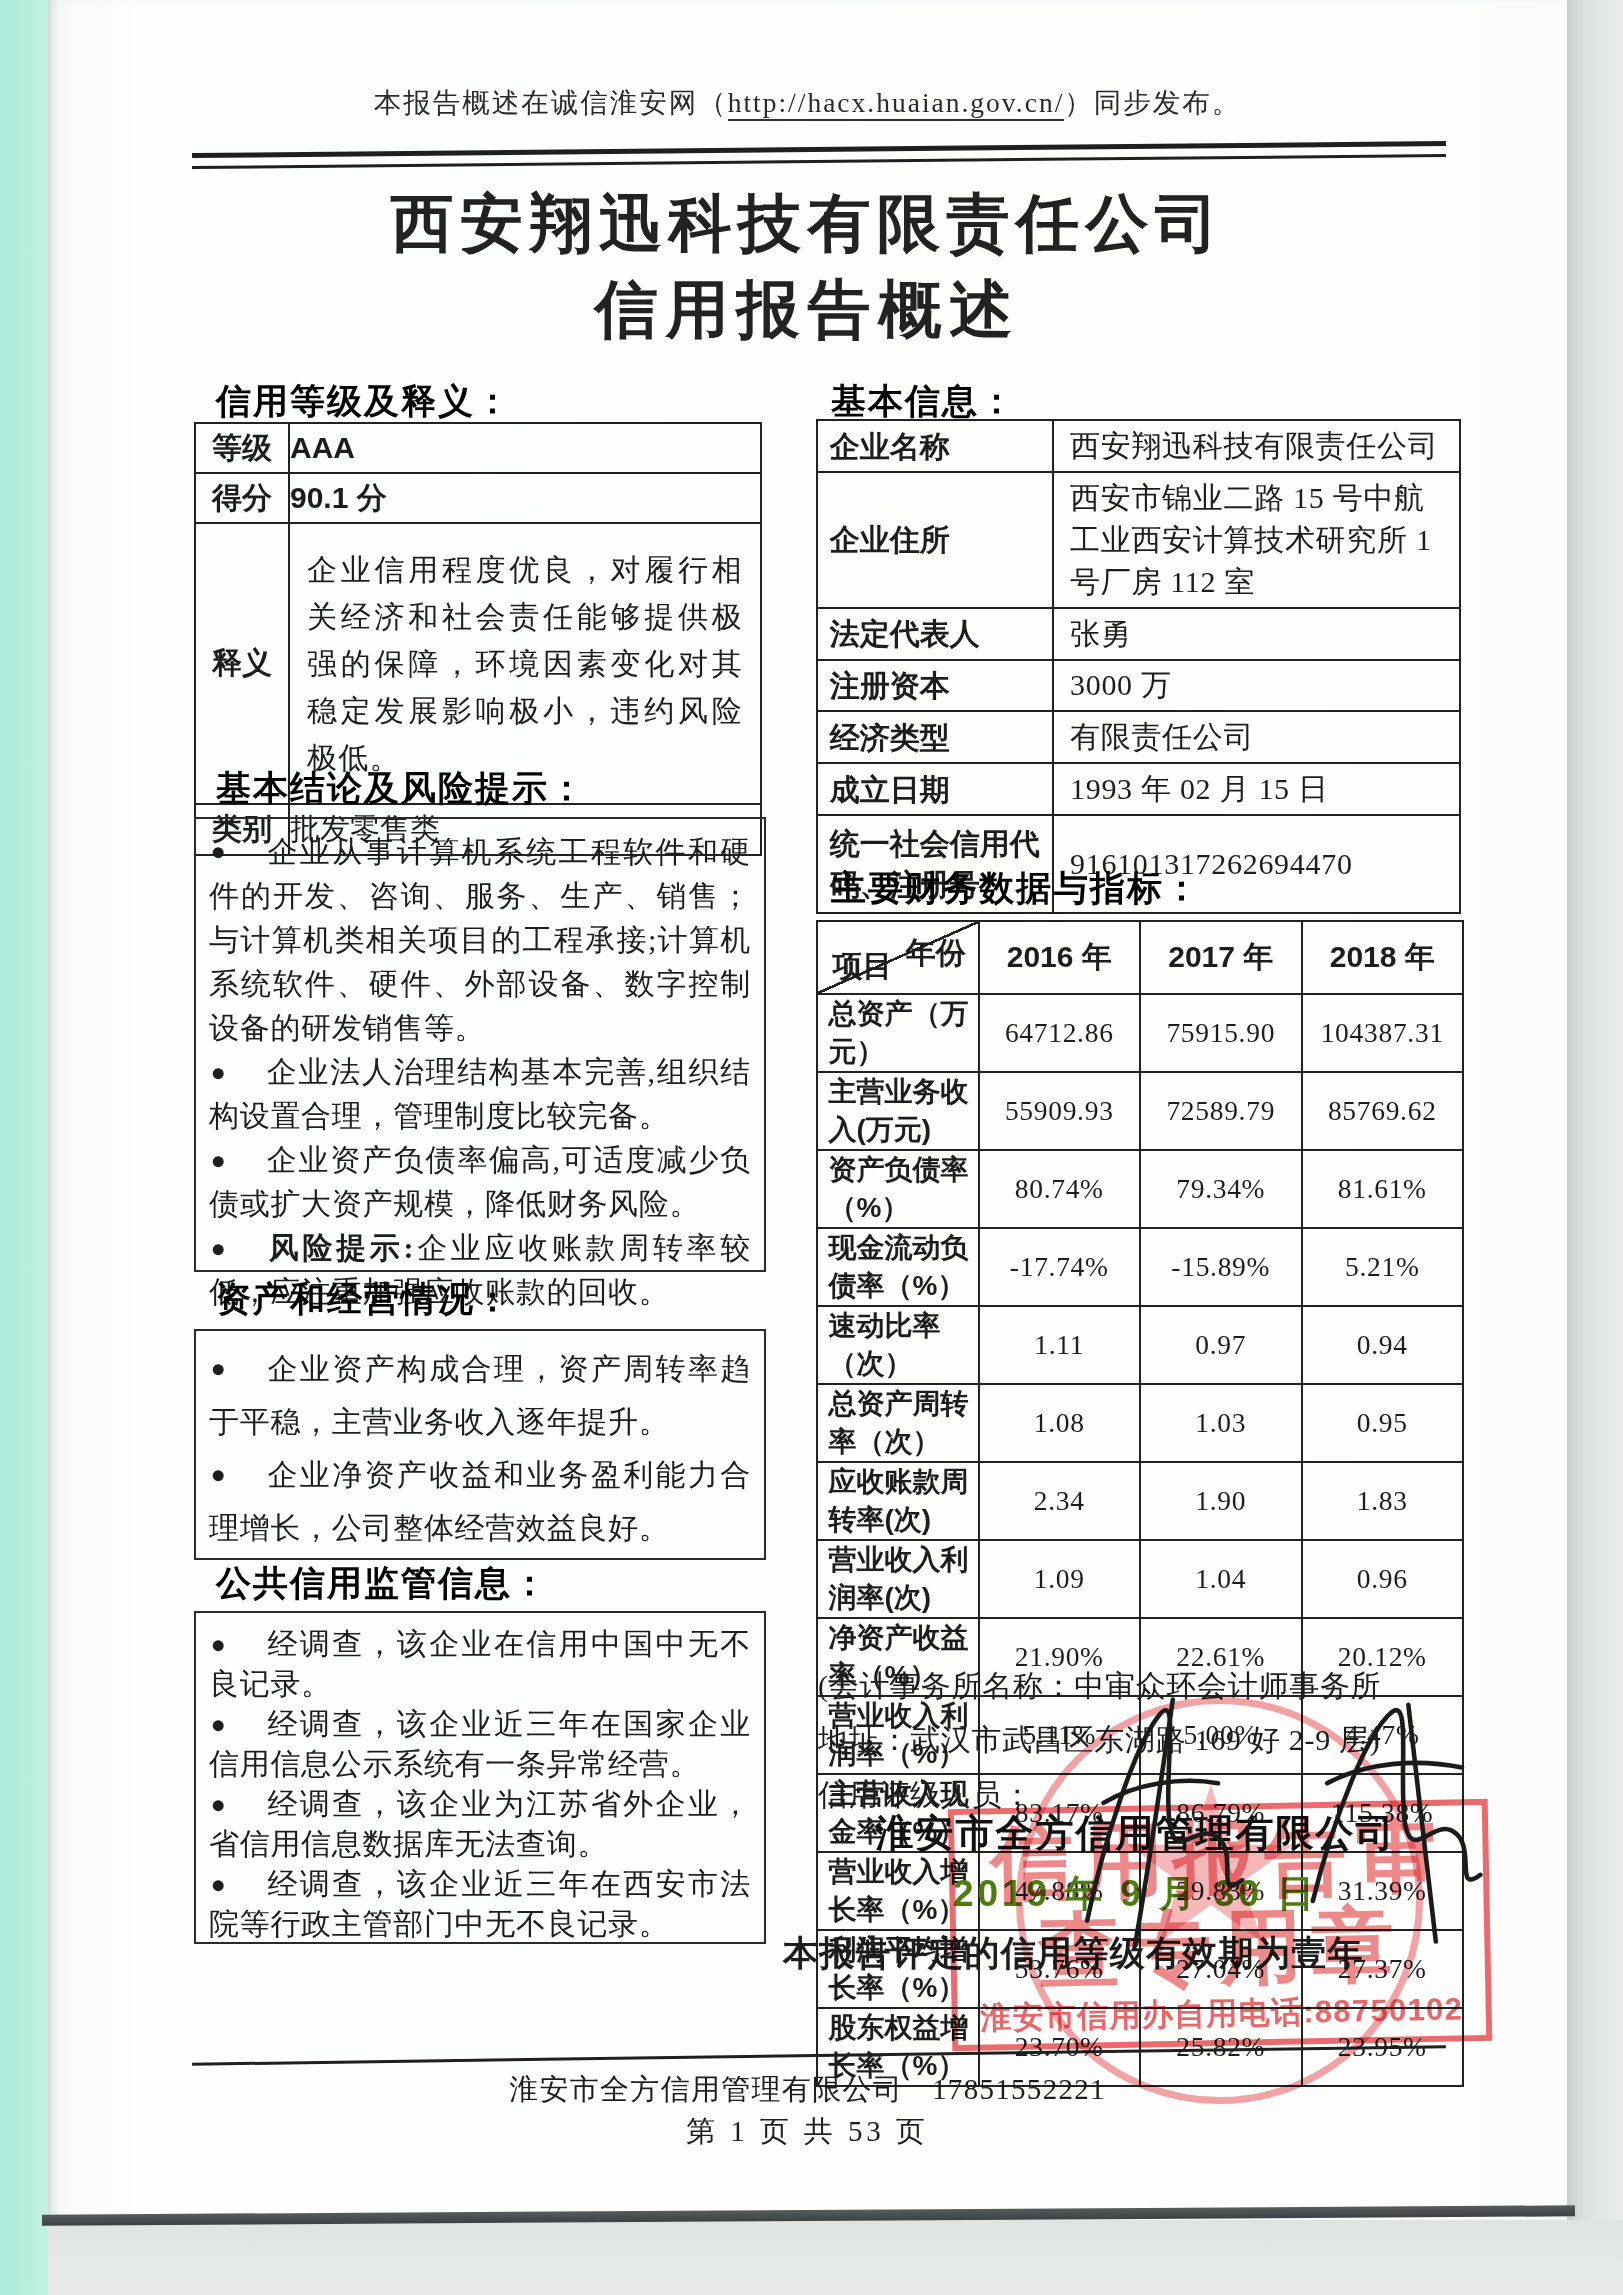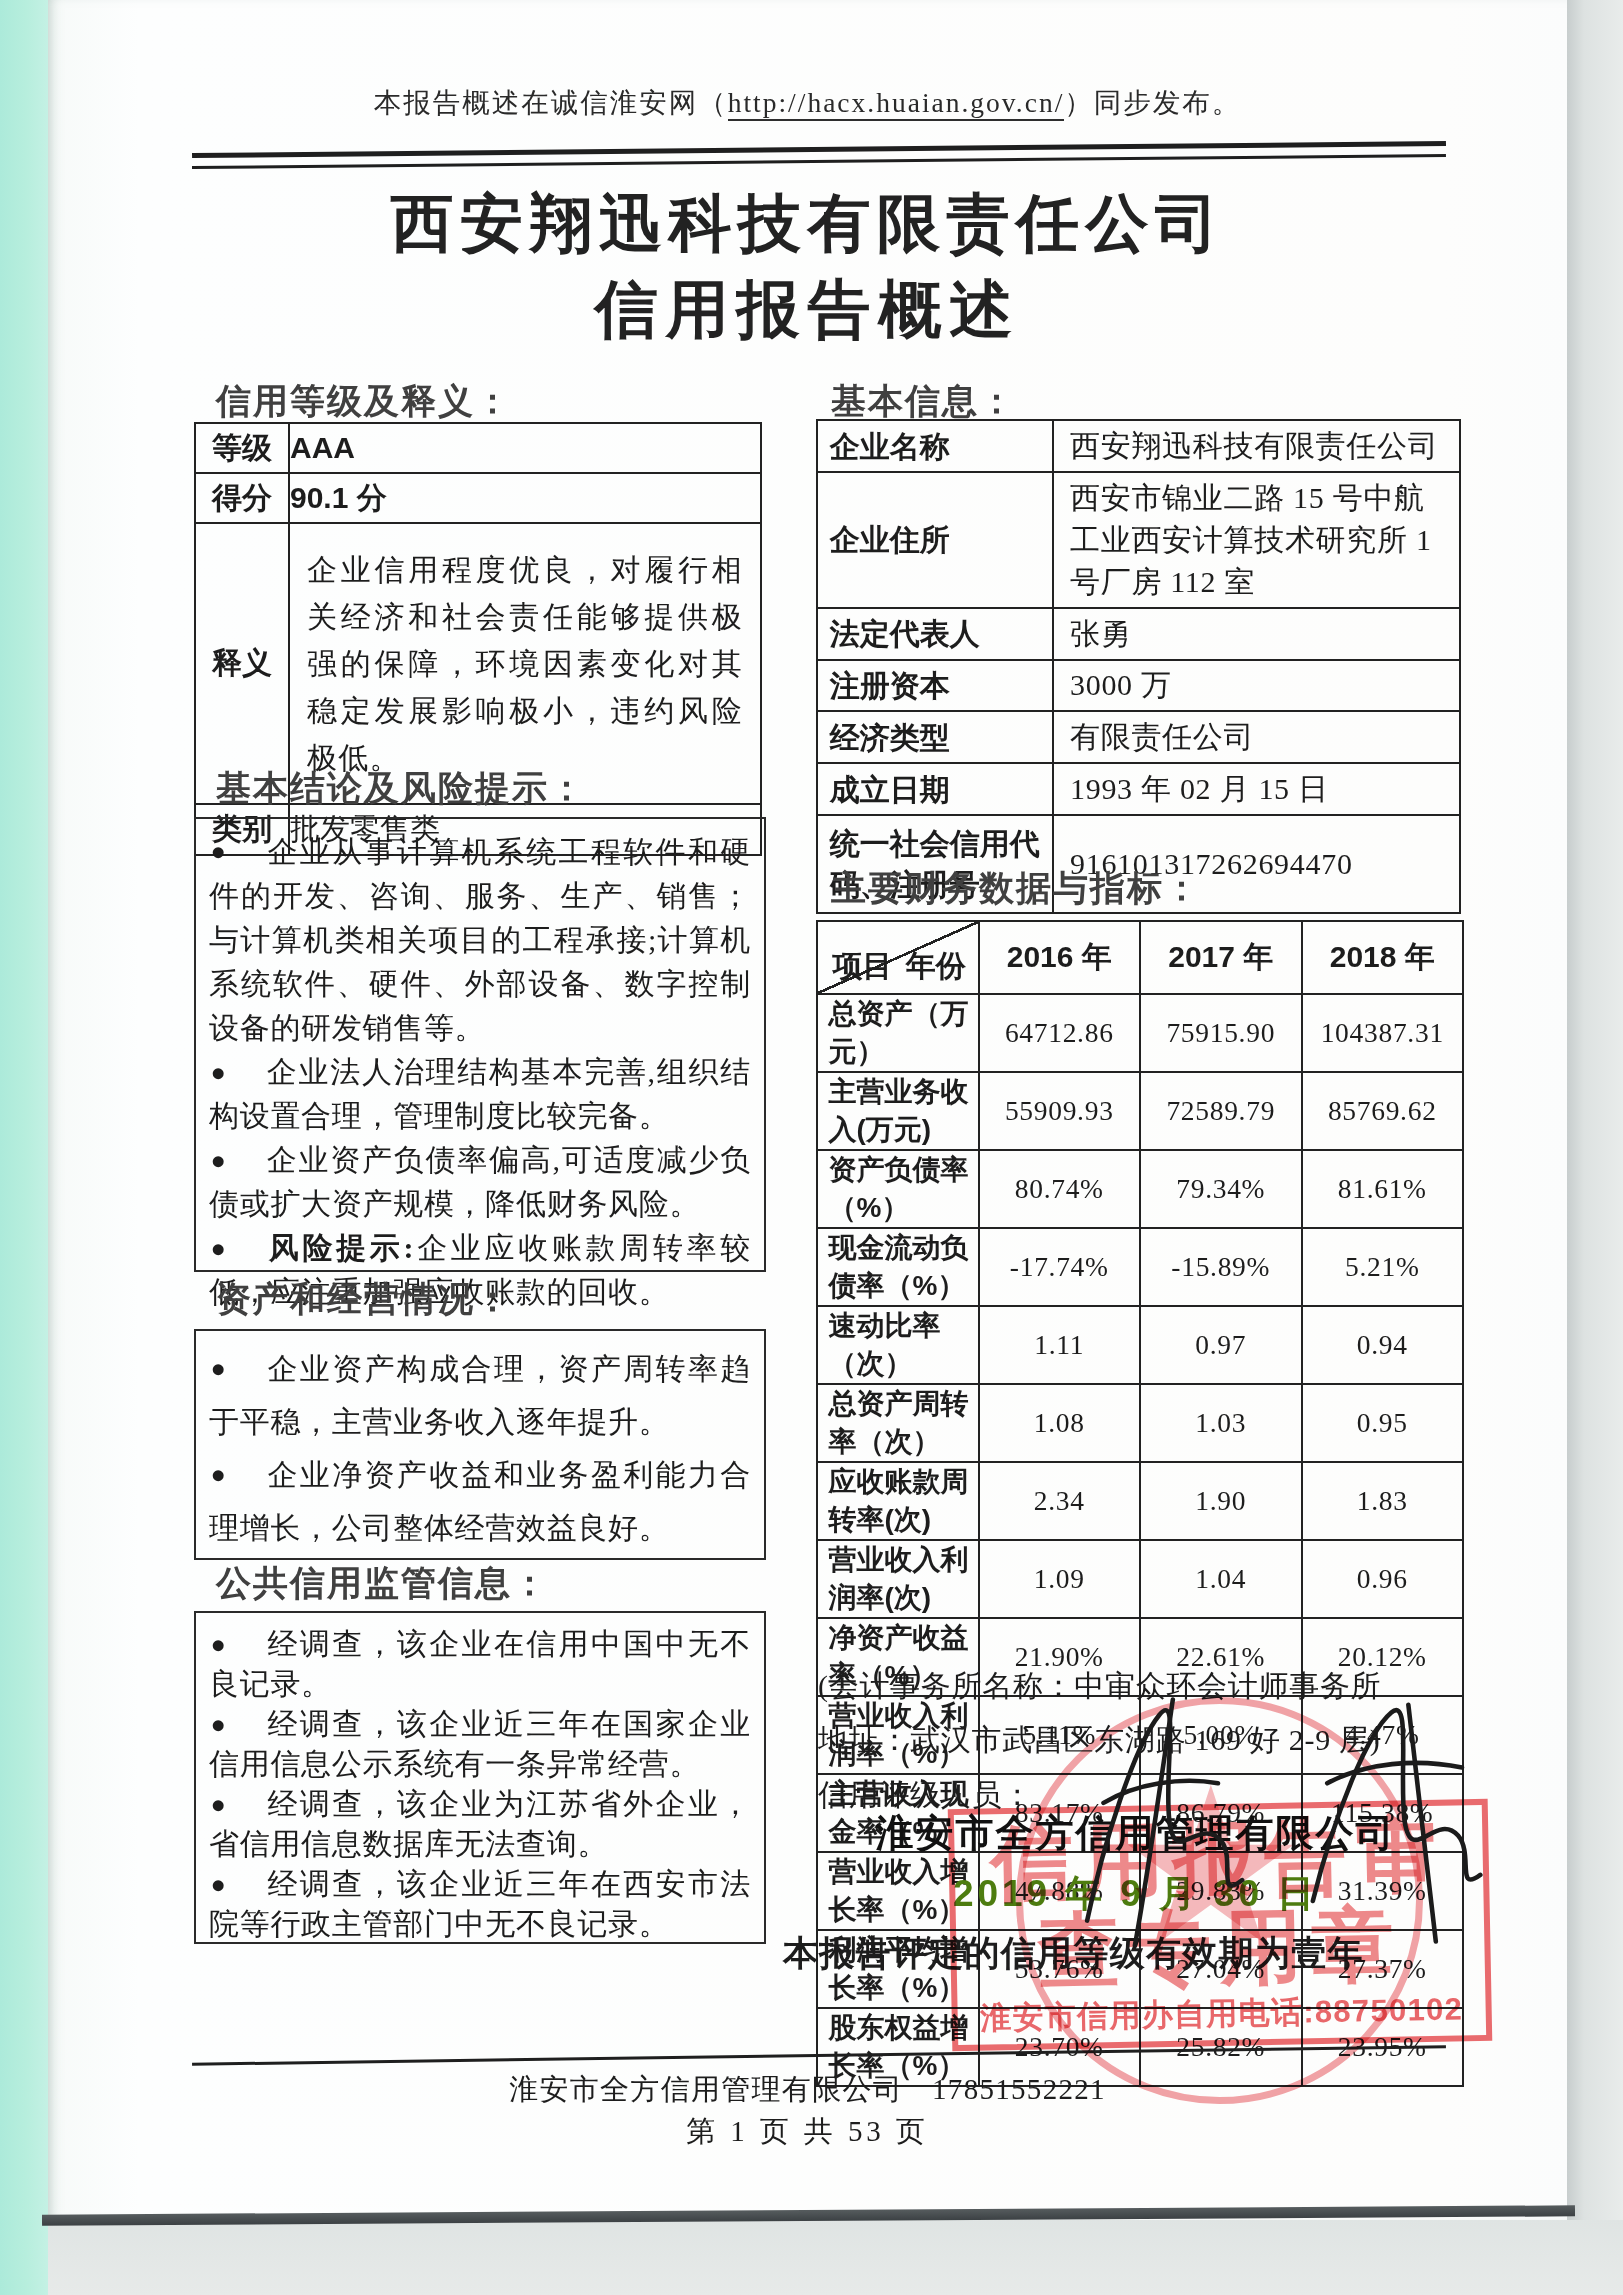--- a/index.html
+++ b/index.html
@@ -32,21 +32,21 @@
 
   .header-note{left:48px;top:85px;width:1519px;font-size:27.5px;letter-spacing:2px;color:#2a2a2a;}
   .header-note .url{border-bottom:2px solid #2e2e2e;padding-bottom:1.3px;}
   .rule{background:#1f1f1f;}
   .rule-top1{left:192px;top:147px;width:1254px;height:4.6px;transform:rotate(-0.55deg);}
   .rule-top2{left:192px;top:160px;width:1254px;height:2.6px;transform:rotate(-0.55deg);}
 
   .title1{left:48px;top:181px;width:1519px;font-size:63px;letter-spacing:6.5px;font-weight:600;color:#222;}
   .title2{left:48px;top:267px;width:1519px;font-size:63px;letter-spacing:7.9px;font-weight:600;color:#222;}
 
-  .sec-h{font-size:35px;letter-spacing:2px;color:#404040;}
+  .sec-h{font-size:35px;letter-spacing:2px;color:#000000;}
 
   
   table{border-collapse:collapse;table-layout:fixed;}
   td{border:2px solid #222;vertical-align:middle;padding:0;}
   .rating-table{left:194px;top:422px;width:568px;}
   .rating-table td{font-size:30px;}
   .rating-table .lab{width:92px;text-align:center;font-family:"Liberation Sans","DejaVu Sans",sans-serif;font-weight:700;}
   .rating-table .val{text-align:left;}
   .rating-table .val-strong{font-family:"Liberation Sans","DejaVu Sans",sans-serif;font-weight:700;}
   .rating-table .meaning{text-align:justify;padding:22px 17px;line-height:47px;font-size:30px;letter-spacing:1.3px;}
@@ -69,21 +69,21 @@
   .i-h1{height:52px;margin-left:29px;} .i-h2{height:96px;} .i-h3{height:50px;} .i-h7{height:98px;}
 
   .fin-table{left:816px;top:920px;width:648px;}
   .fin-table td{text-align:center;}
   .fin-table .fl{width:287px;text-align:left;padding-left:10.5px;font-family:"Liberation Sans","DejaVu Sans",sans-serif;font-weight:700;font-size:28px;letter-spacing:0px;}
   .fin-table .fv{font-size:27.5px;letter-spacing:0.7px;}
   .fin-table .yh{font-family:"Liberation Sans","DejaVu Sans",sans-serif;font-weight:700;font-size:30px;}
   .f-hh{height:73px;} .f-hr{height:47px;}
   .diag{position:relative;
     background:linear-gradient(to bottom right,transparent calc(50% - 1.3px),#222 calc(50% - 1.3px),#222 calc(50% + 1.3px),transparent calc(50% + 1.3px));}
-  .diag .c-top{position:absolute;top:24px;right:11.8px;font-family:Liberation Sans, sans-serif;font-weight:700;font-size:30px;}
+  .diag .c-top{position:absolute;top:11px;right:11.8px;font-family:Liberation Sans, sans-serif;font-weight:700;font-size:30px;}
   .diag .c-bot{position:absolute;bottom:6.5px;left:14.4px;font-family:"Liberation Sans","DejaVu Sans",sans-serif;font-weight:700;font-size:30px;}
 
   .note-line{left:818px;width:655px;font-size:30px;letter-spacing:0.7px;}
   .issuer-company{left:805px;top:1808px;width:661px;text-align:center;font-size:38px;letter-spacing:2px;color:#111;}
   .issuer-date{left:805px;top:1869px;width:661px;text-align:center;font-size:37px;letter-spacing:3.9px;color:#4d7c0f;}
   .issuer-valid{left:783px;top:1930px;width:707px;text-align:left;font-size:35px;letter-spacing:1.3px;font-weight:700;}
 
   .rule-bottom{left:192px;top:2054px;width:1254px;height:3.3px;transform:rotate(-0.8deg);}
   .footer-l1{left:48px;top:2070px;width:1519px;font-size:29px;letter-spacing:1.3px;}
   .footer-l1 .gap{display:inline-block;width:29px;}

